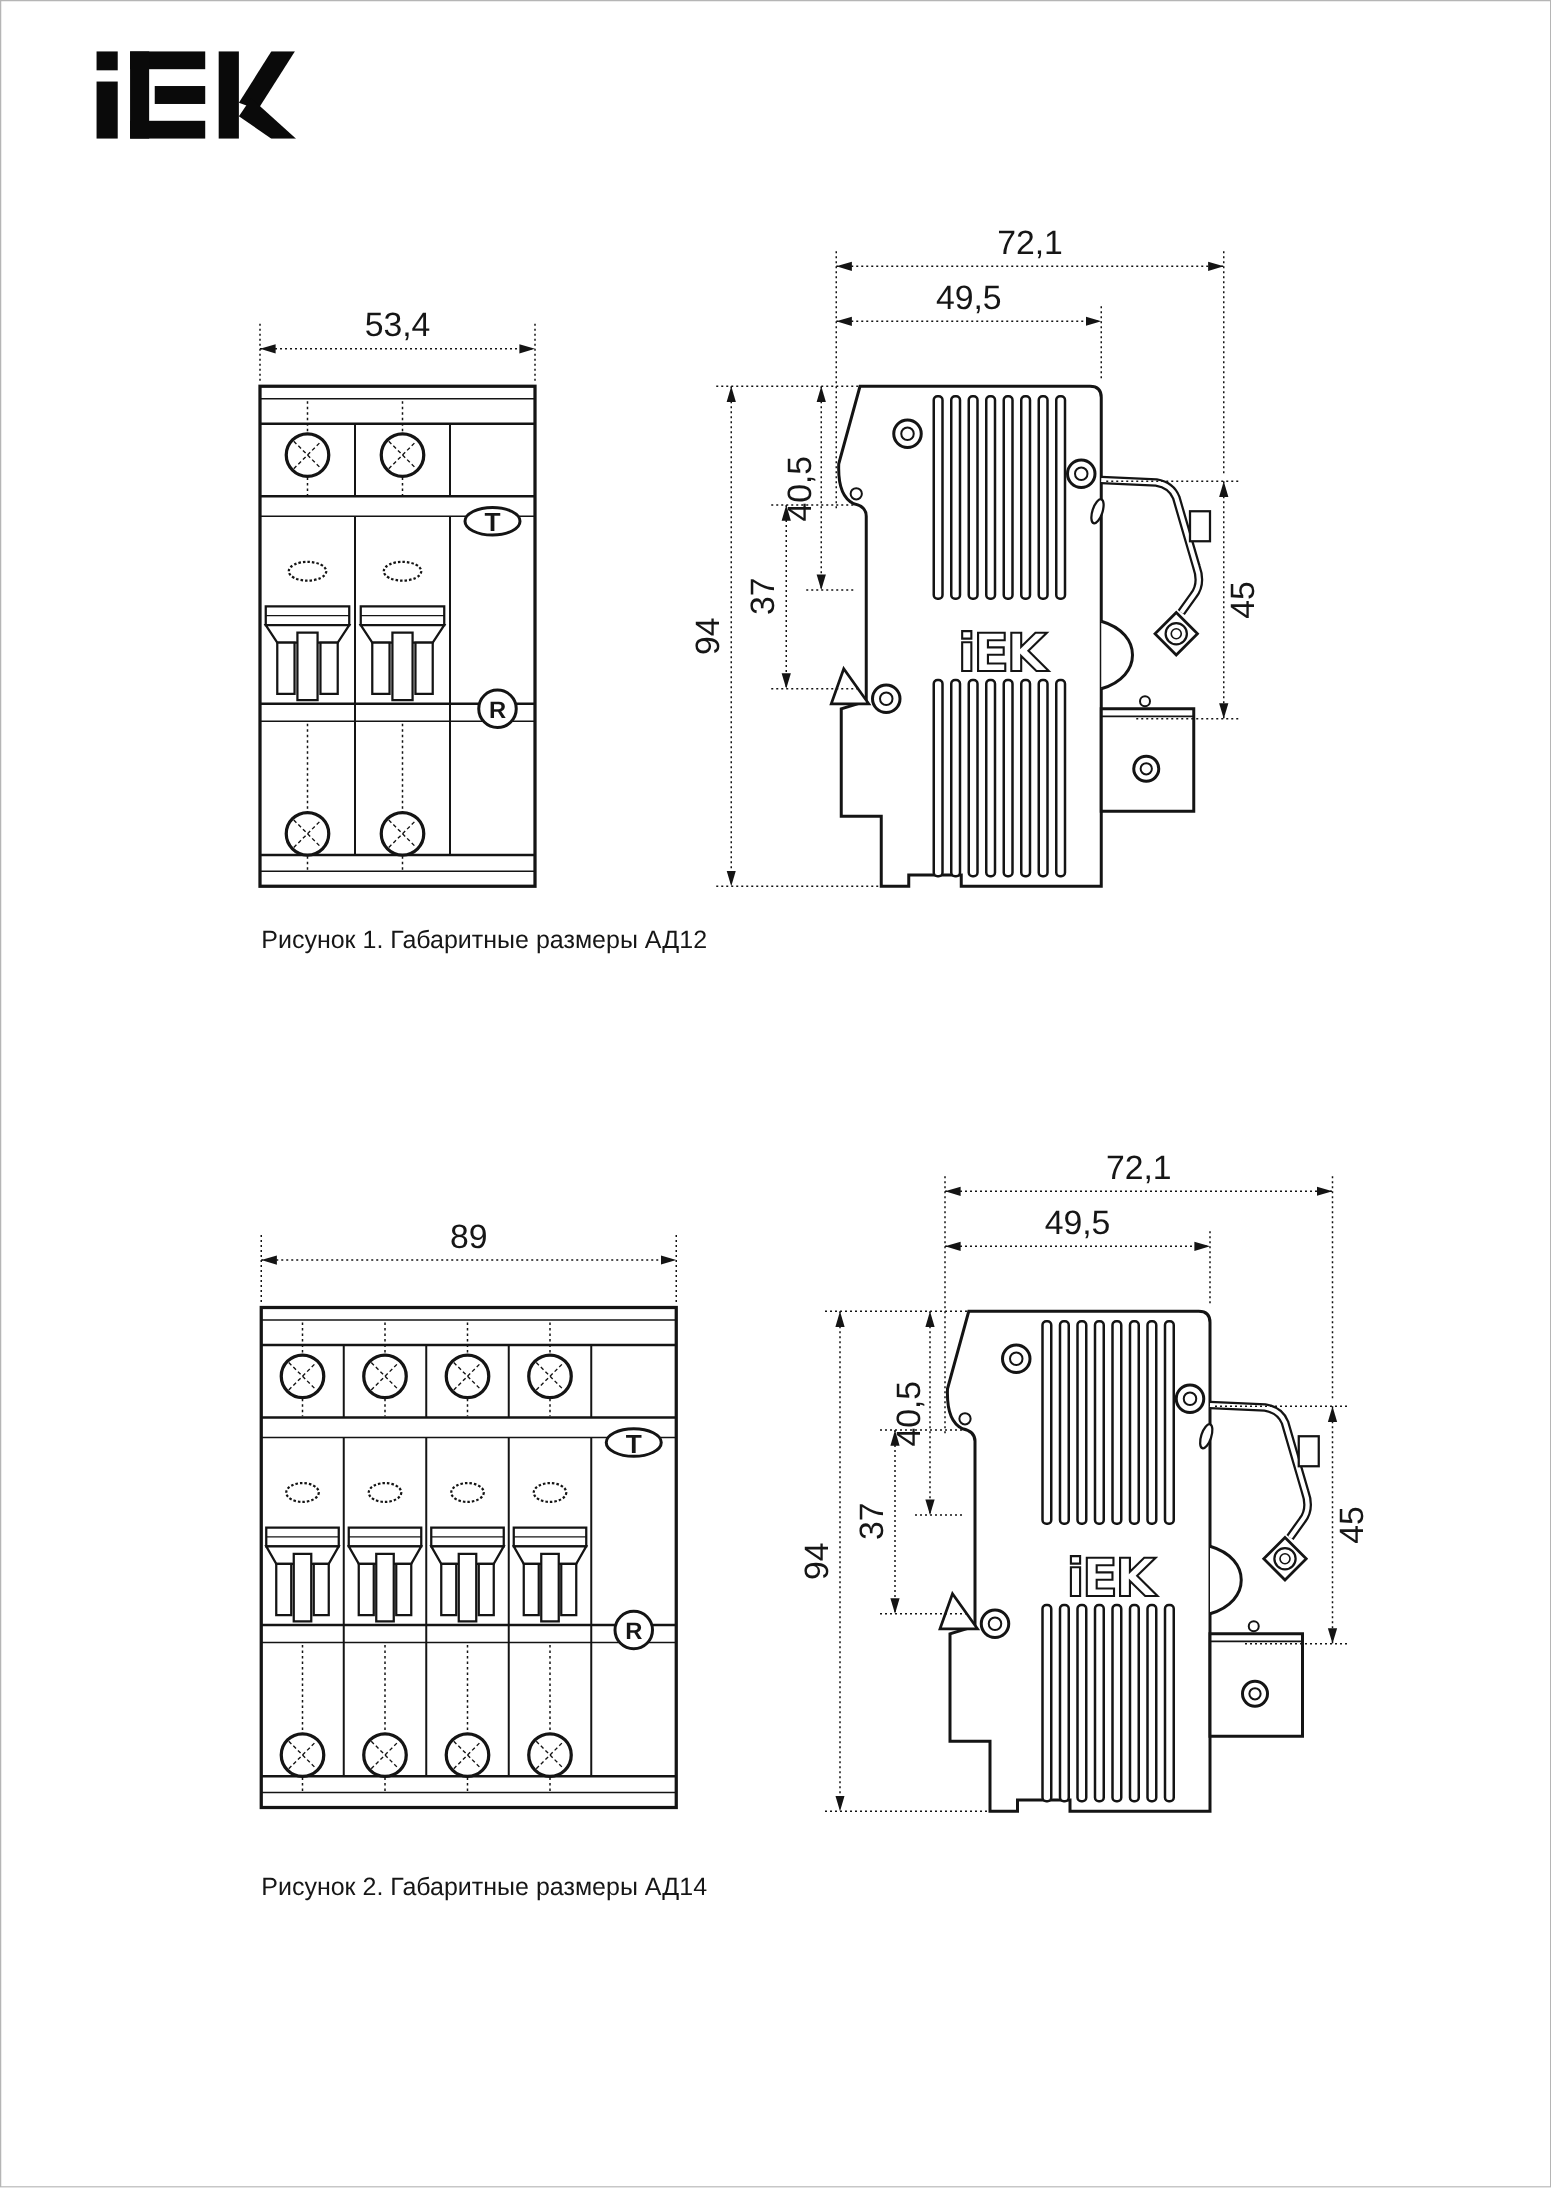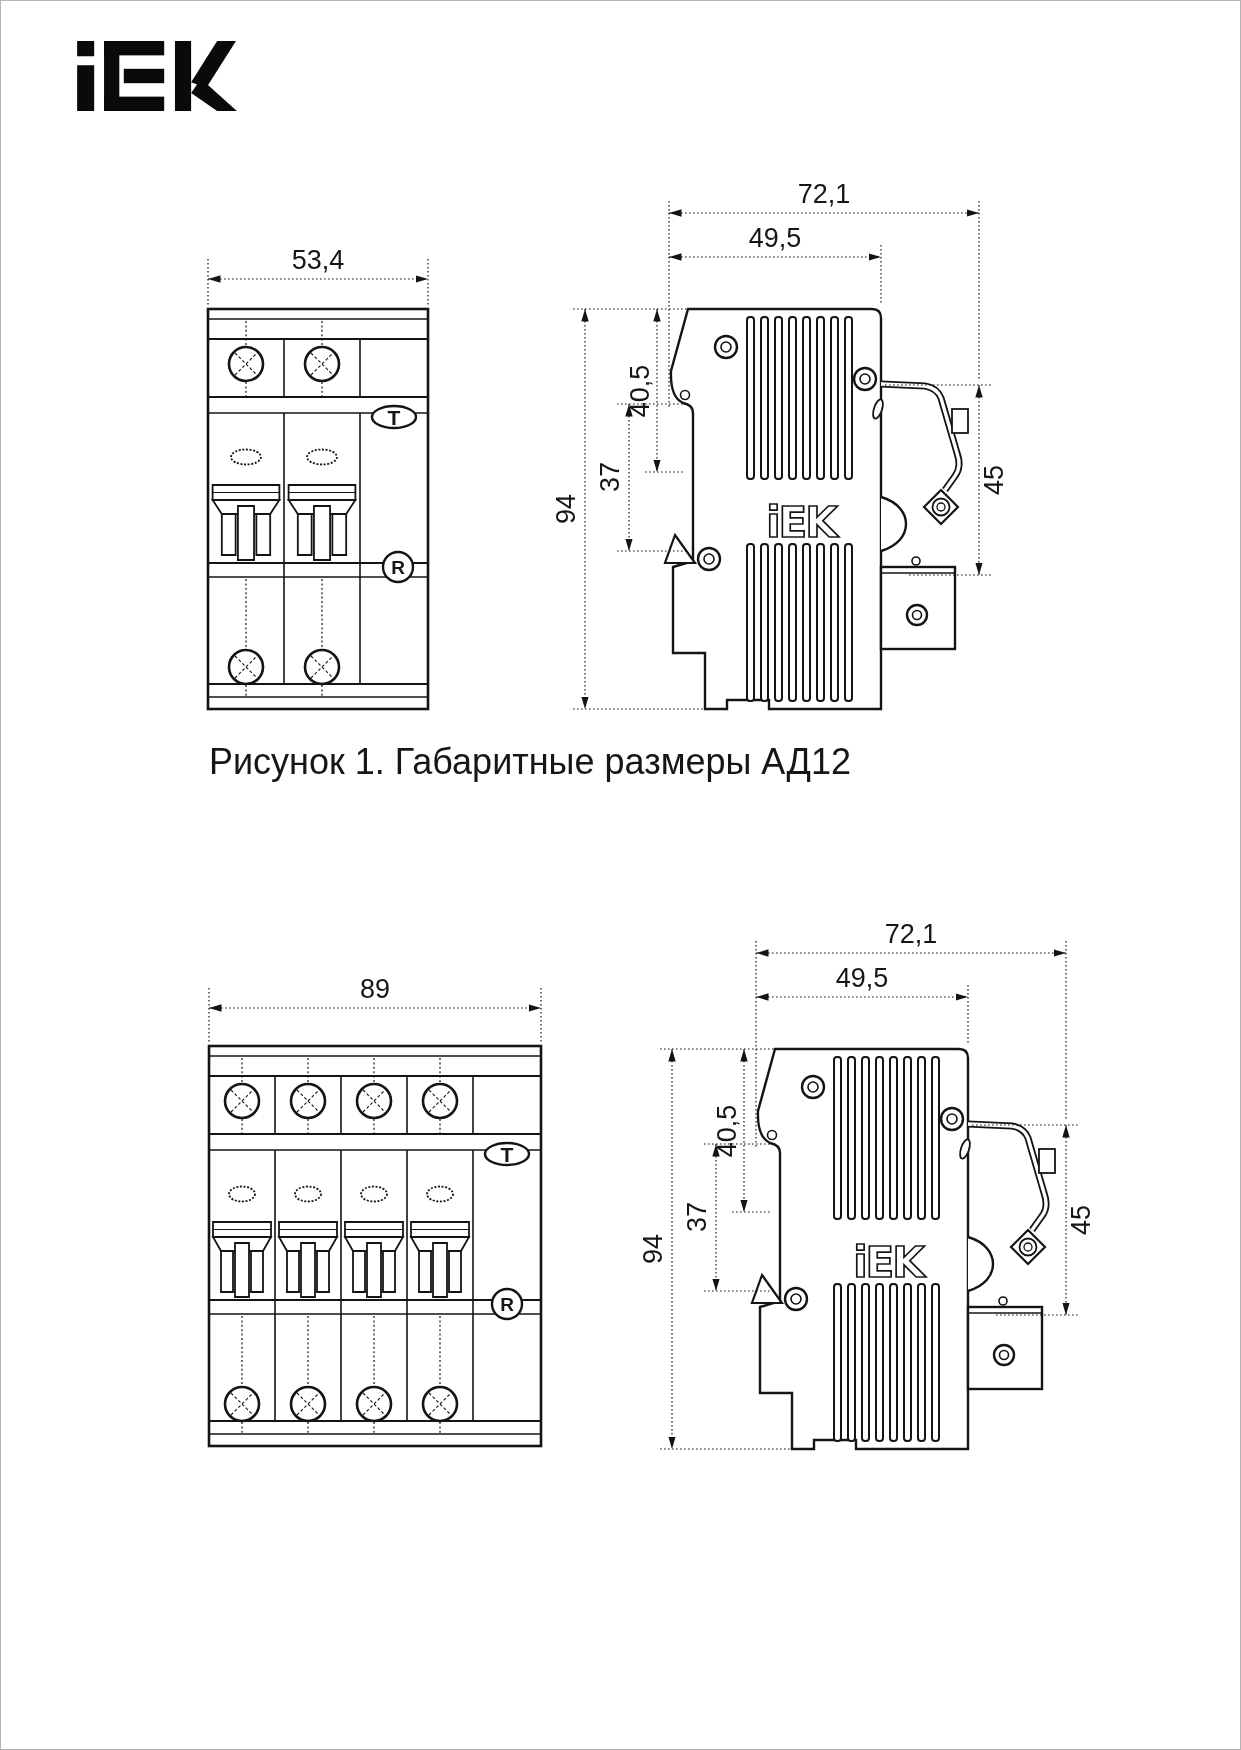--- a/index.html
+++ b/index.html
@@ -3,21 +3,21 @@
 <meta charset="utf-8">
 <style>
   html,body{margin:0;padding:0;background:#e9e9e9}
   .page{position:relative;width:1241px;height:1750px;background:#ffffff;
         border:1px solid #b5b5b5;box-sizing:border-box;overflow:hidden;
         font-family:"Liberation Sans",sans-serif;color:#161616}
   .logo{position:absolute;left:76px;top:40px}
   .fig{position:absolute;left:0}
   #fig1{top:180px}
   #fig2{top:850px}
-  .caption{position:absolute;left:208px;font-size:36px;color:#161616;white-space:nowrap}
+  .caption{position:absolute;left:208px;font-size:20px;color:#161616;white-space:nowrap}
   #cap1{top:740px}
   #cap2{top:1498px}
   svg text{font-family:"Liberation Sans",sans-serif;fill:#161616}
   .dim{font-size:27px}
   .btn{font-weight:bold}
   .emboss{font-family:"DejaVu Sans",sans-serif;font-weight:bold;font-size:42px;
           fill:#ffffff;stroke:#141414;stroke-width:1.7px;letter-spacing:-2px}
 </style>
 </head>
 <body>
@@ -265,14 +265,15 @@
       <text class="emboss" x="132" y="228" text-anchor="middle">iEK</text>
       <text class="dim" x="155" y="-106" text-anchor="middle">72,1</text>
       <text class="dim" x="106" y="-62" text-anchor="middle">49,5</text>
       <text class="dim" transform="translate(-94,200) rotate(-90)" text-anchor="middle">94</text>
       <text class="dim" transform="translate(-20,82) rotate(-90)" text-anchor="middle">40,5</text>
       <text class="dim" transform="translate(-50,168) rotate(-90)" text-anchor="middle">37</text>
       <text class="dim" transform="translate(334,171) rotate(-90)" text-anchor="middle">45</text>
     </g>
   </svg>
 
+  <div id="cap2" class="caption">Рисунок 2. Габаритные размеры АД14</div>
 
 </div>
 
 </body></html>

